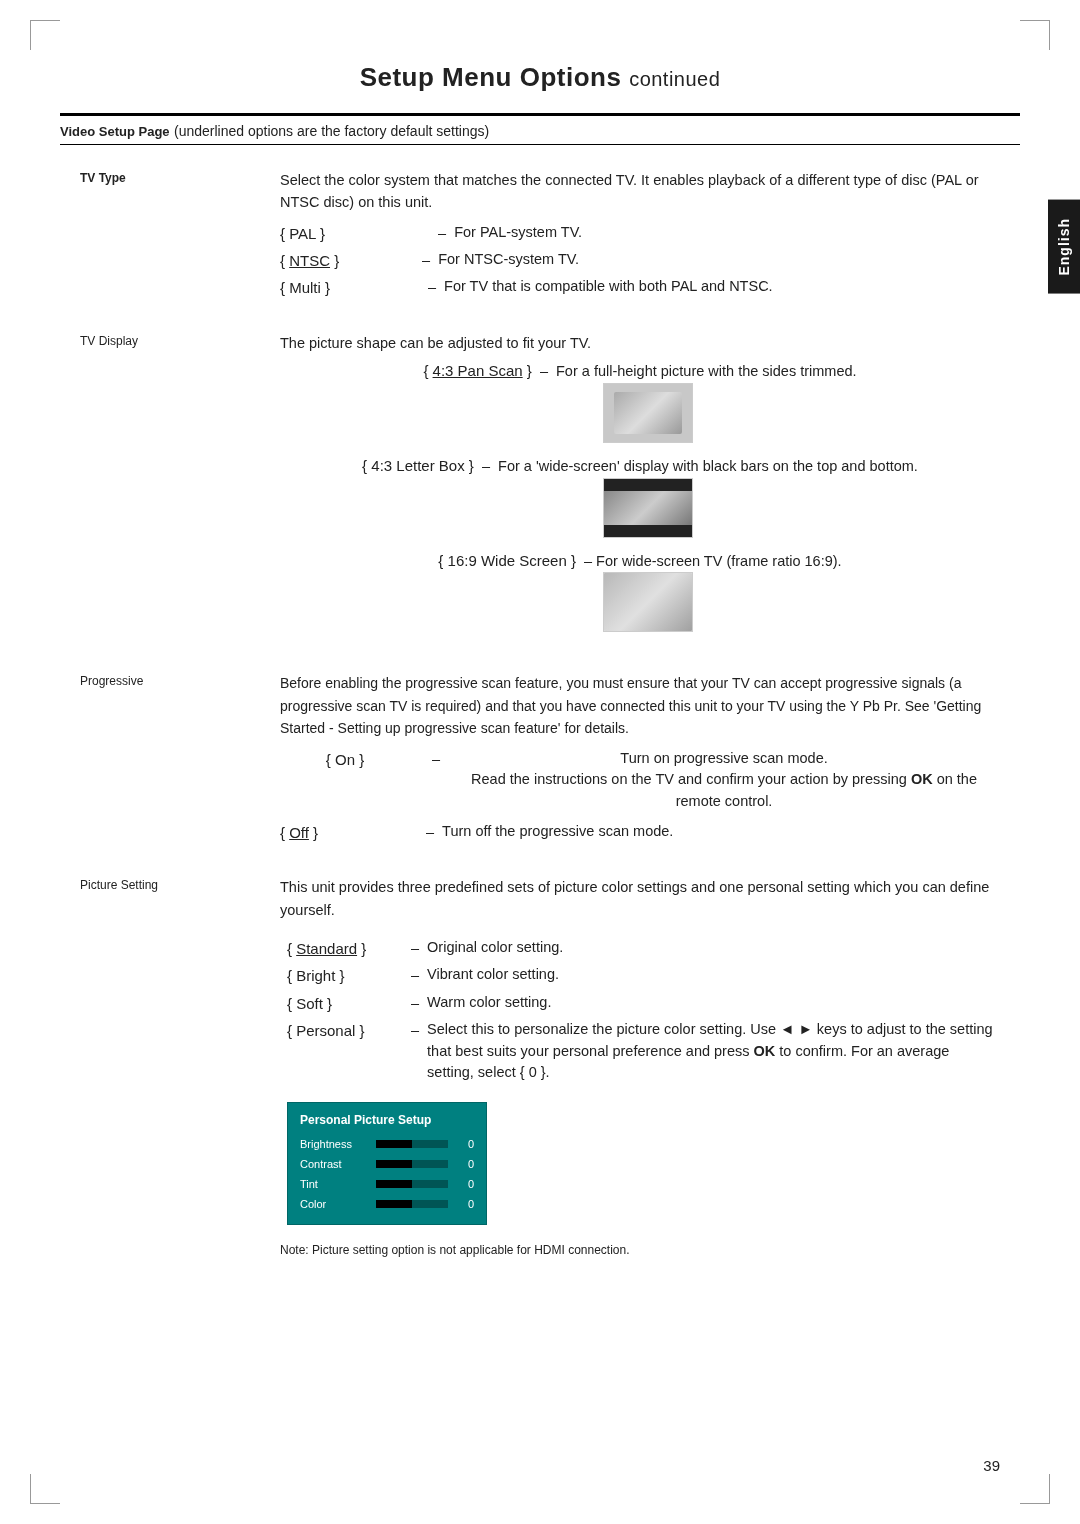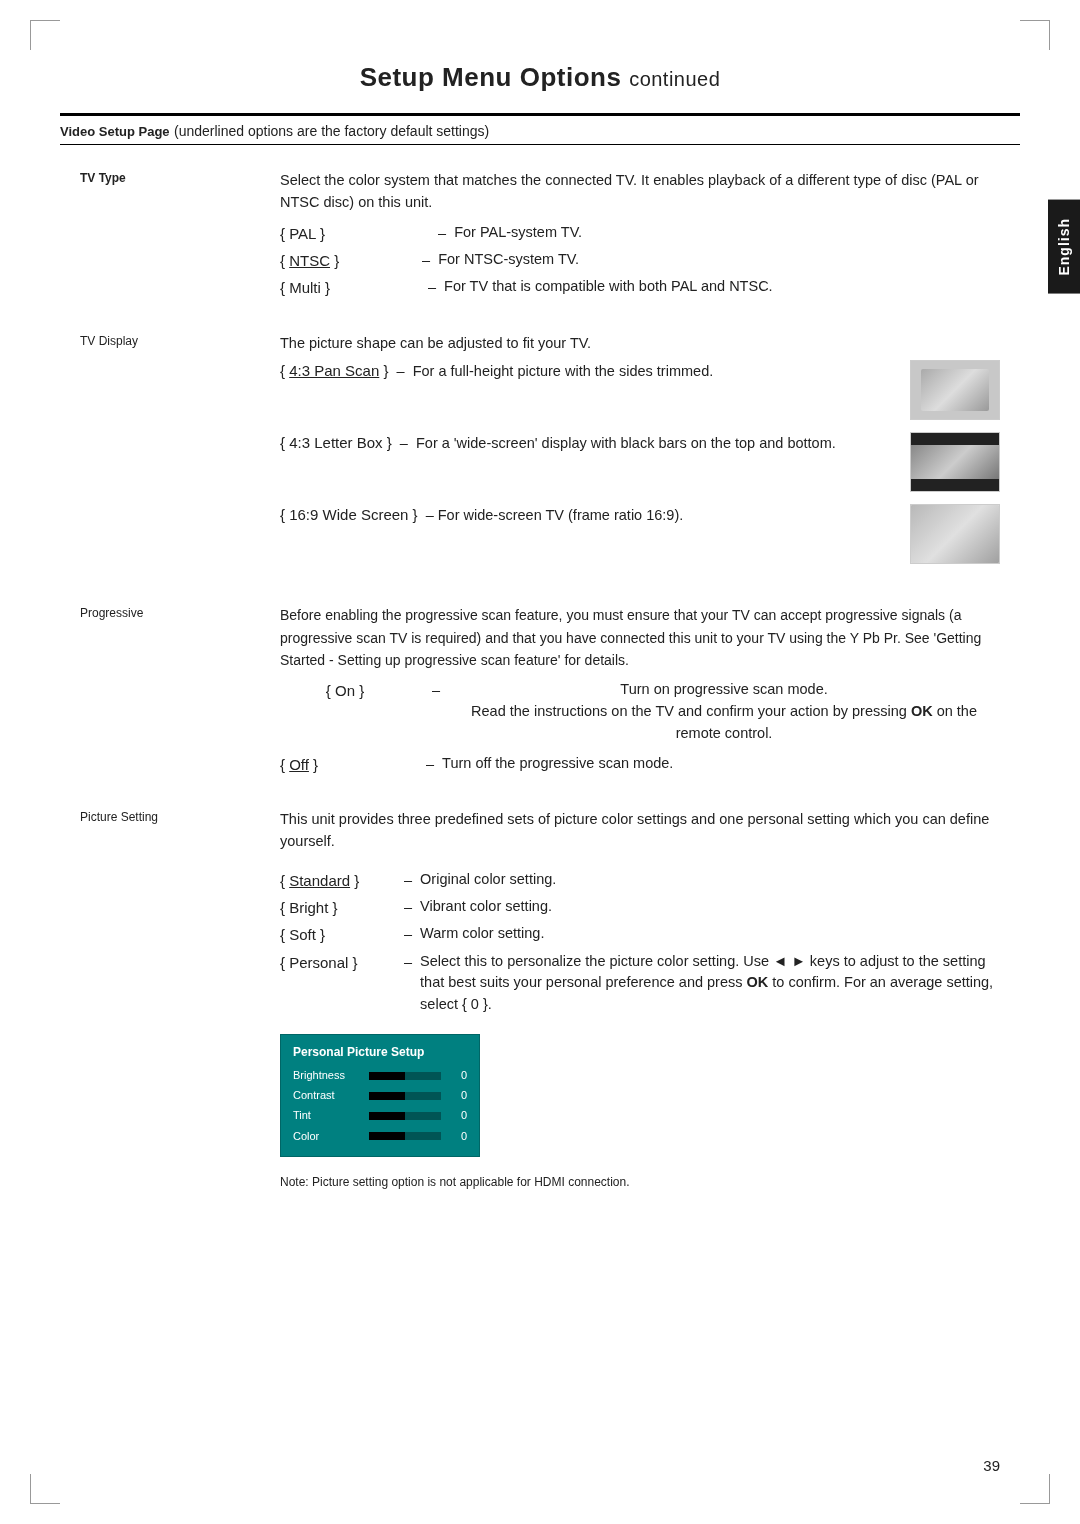--- a/index.html
+++ b/index.html
@@ -145,22 +145,23 @@
     
     .underline {
       text-decoration: underline;
     }
 
     
     .bold { font-weight: normal; }
 
     .tv-option-row {
       display: flex;
-      align-items: flex-start;
+      align-items: center;
       margin-bottom: 12px;
+      flex-direction: column;
     }
 
     .tv-option-text {
       flex: 1;
       font-size: 14.5px;
       line-height: 1.5;
     }
 
     .tv-image {
       width: 90px;
@@ -417,21 +418,21 @@
 
     <div class="setting-row">
       <div class="setting-label">
         <span class="bold">Picture Setting</span>
       </div>
       <div class="setting-content">
         <p>This unit provides three predefined sets of picture color settings and one personal setting which you can define yourself.</p>
 
         <div class="picture-setting-layout">
 
-          <div style="display:flex; flex-direction:column; flex:1;">
+          <div style="display:flex; flex-direction:column; flex:1;margin-left:7px;">
             <div class="options-table" style="margin-top:10px;">
               <div class="option-row">
                 <span class="option-key brace" style="min-width:120px;">{ <span class="bold underline">Standard</span> }</span>
                 <span class="option-dash">&nbsp;–</span>
                 <span class="option-desc">Original color setting.</span>
               </div>
               <div class="option-row">
                 <span class="option-key brace" style="min-width:120px;">{ <span class="bold">Bright</span> }</span>
                 <span class="option-dash">&nbsp;–</span>
                 <span class="option-desc">Vibrant color setting.</span>

